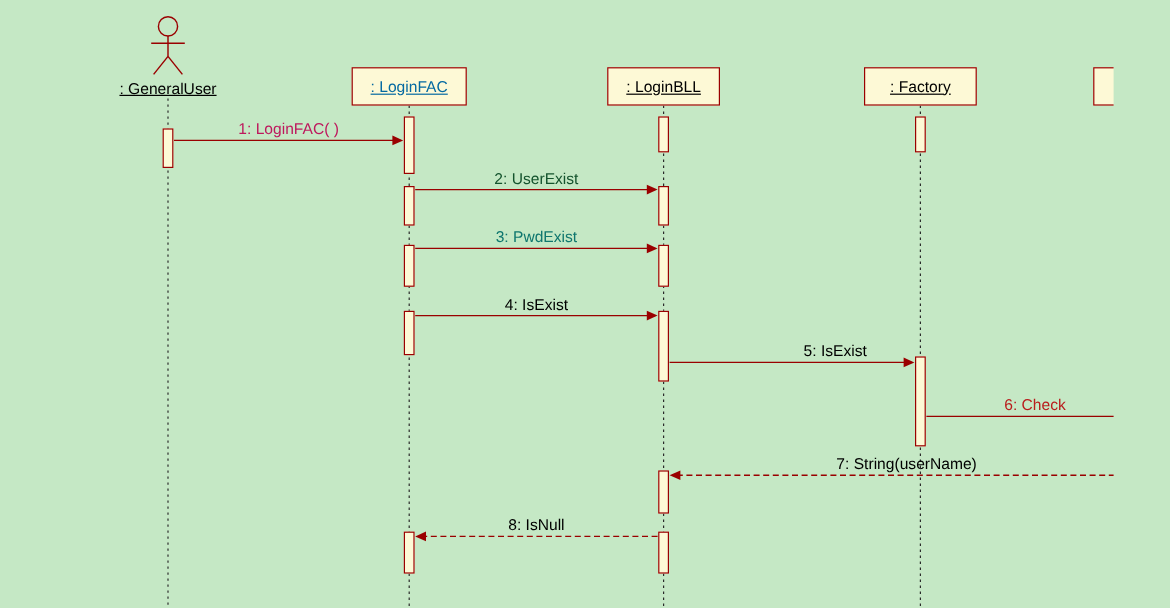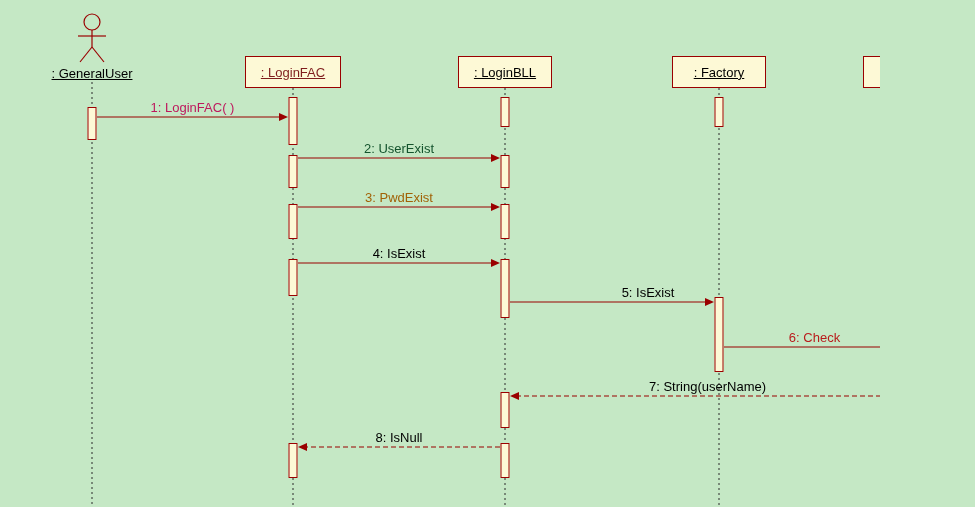--- a/index.html
+++ b/index.html
@@ -39,21 +39,21 @@
   }
   .msg-label {
     position: absolute;
     transform: translateX(-50%);
     white-space: nowrap;
   }
 </style>
 </head>
 <body>
 
-<div id="canvas" style="width: 880px; height: 507px; background: rgb(197, 232, 197);">
+<div id="canvas" style="width: 880px; height: 507px; background: rgb(197, 232, 197); margin-left: 48px;">
     <svg width="975" height="507" class="layer">
       <line x1="92" y1="82" x2="92" y2="507" stroke="#2a2a2a" stroke-width="1" stroke-dasharray="2,3"></line>
       <line x1="293" y1="88" x2="293" y2="507" stroke="#2a2a2a" stroke-width="1" stroke-dasharray="2,3"></line>
       <line x1="505" y1="88" x2="505" y2="507" stroke="#2a2a2a" stroke-width="1" stroke-dasharray="2,3"></line>
       <line x1="719" y1="88" x2="719" y2="507" stroke="#2a2a2a" stroke-width="1" stroke-dasharray="2,3"></line>
       <line x1="910" y1="88" x2="910" y2="507" stroke="#2a2a2a" stroke-width="1" stroke-dasharray="2,3"></line>
       <g stroke="#9a0000" fill="none" stroke-width="1.2">
         <circle cx="92" cy="22" r="8"></circle>
         <line x1="92" y1="30" x2="92" y2="47"></line>
         <line x1="78" y1="36" x2="106" y2="36"></line>
@@ -72,21 +72,21 @@
       <polygon points="714,302 705,298 705,306" fill="#9a0000"></polygon>
       <line x1="724" y1="347" x2="903" y2="347" stroke="#9a0000" stroke-width="1.2"></line>
       <polygon points="905,347 896,343 896,351" fill="#9a0000"></polygon>
       <line x1="905" y1="396" x2="512" y2="396" stroke="#9a0000" stroke-width="1.2" stroke-dasharray="5,3"></line>
       <polygon points="510,396 519,392 519,400" fill="#9a0000"></polygon>
       <line x1="500" y1="447" x2="300" y2="447" stroke="#9a0000" stroke-width="1.2" stroke-dasharray="5,3"></line>
       <polygon points="298,447 307,443 307,451" fill="#9a0000"></polygon>
     </svg>
     <div class="actor-label" style="left: 92px; top: 66px; color: rgb(0, 0, 0);">: GeneralUser</div>
     <div class="obj-box" style="left: 245px; top: 56px; width: 96px; height: 32px; background: rgb(253, 249, 214); border: 1px solid rgb(154, 0, 0);">
-      <span class="obj-label" style="color: #7f1d1d; text-decoration: underline;">: LoginFAC</span>
+      <span class="obj-label" style="color: #0369a1; text-decoration: underline;">: LoginFAC</span>
     </div>
     <div class="obj-box" style="left: 672px; top: 56px; width: 94px; height: 32px; background: rgb(253, 249, 214); border: 1px solid rgb(154, 0, 0);">
       <span class="obj-label" style="color: rgb(0, 0, 0);">: Factory</span>
     </div>
     <div class="obj-box" style="left: 458px; top: 56px; width: 94px; height: 32px; background: rgb(253, 249, 214); border: 1px solid rgb(154, 0, 0);">
       <span class="obj-label" style="color: rgb(0, 0, 0);">: LoginBLL</span>
     </div>
     <div class="obj-box" style="left: 862.5px; top: 56px; width: 95px; height: 32px; background: rgb(253, 249, 214); border: 1px solid rgb(154, 0, 0);">
       <span class="obj-label" style="color: rgb(0, 0, 0);">: IDAL</span>
     </div>
@@ -102,19 +102,19 @@
     <div class="activation" style="left: 505px; top: 259px; height: 59px; background: rgb(253, 249, 214); border: 1px solid rgb(154, 0, 0);"></div>
     <div class="activation" style="left: 505px; top: 392px; height: 36px; background: rgb(253, 249, 214); border: 1px solid rgb(154, 0, 0);"></div>
     <div class="activation" style="left: 505px; top: 443px; height: 35px; background: rgb(253, 249, 214); border: 1px solid rgb(154, 0, 0);"></div>
     <div class="activation" style="left: 719px; top: 97px; height: 30px; background: rgb(253, 249, 214); border: 1px solid rgb(154, 0, 0);"></div>
     <div class="activation" style="left: 719px; top: 297px; height: 75px; background: rgb(253, 249, 214); border: 1px solid rgb(154, 0, 0);"></div>
     <div class="activation" style="left: 910px; top: 97px; height: 30px; background: rgb(253, 249, 214); border: 1px solid rgb(154, 0, 0);"></div>
     <div class="activation" style="left: 910px; top: 342px; height: 35px; background: rgb(253, 249, 214); border: 1px solid rgb(154, 0, 0);"></div>
     <div class="activation" style="left: 910px; top: 392px; height: 32px; background: rgb(253, 249, 214); border: 1px solid rgb(154, 0, 0);"></div>
     <div class="msg-label" style="left: 192.5px; top: 100px; color: #be185d;">1: LoginFAC( )</div>
     <div class="msg-label" style="left: 399px; top: 141px; color: #14532d;">2: UserExist</div>
-    <div class="msg-label" style="left: 399px; top: 190px; color: #a16207;">3: PwdExist</div>
+    <div class="msg-label" style="left: 399px; top: 190px; color: #0f766e;">3: PwdExist</div>
     <div class="msg-label" style="left: 399px; top: 246px; color: rgb(0, 0, 0);">4: IsExist</div>
     <div class="msg-label" style="left: 648px; top: 285px; color: #000000;">5: IsExist</div>
     <div class="msg-label" style="left: 814.5px; top: 330px; color: #b91c1c; text-align: right;">6: Check</div>
     <div class="msg-label" style="left: 707.5px; top: 379px; color: rgb(0, 0, 0);">7: String(userName)</div>
     <div class="msg-label" style="left: 399px; top: 430px; color: rgb(0, 0, 0);">8: IsNull</div>
   </div>
 
 </body></html>

